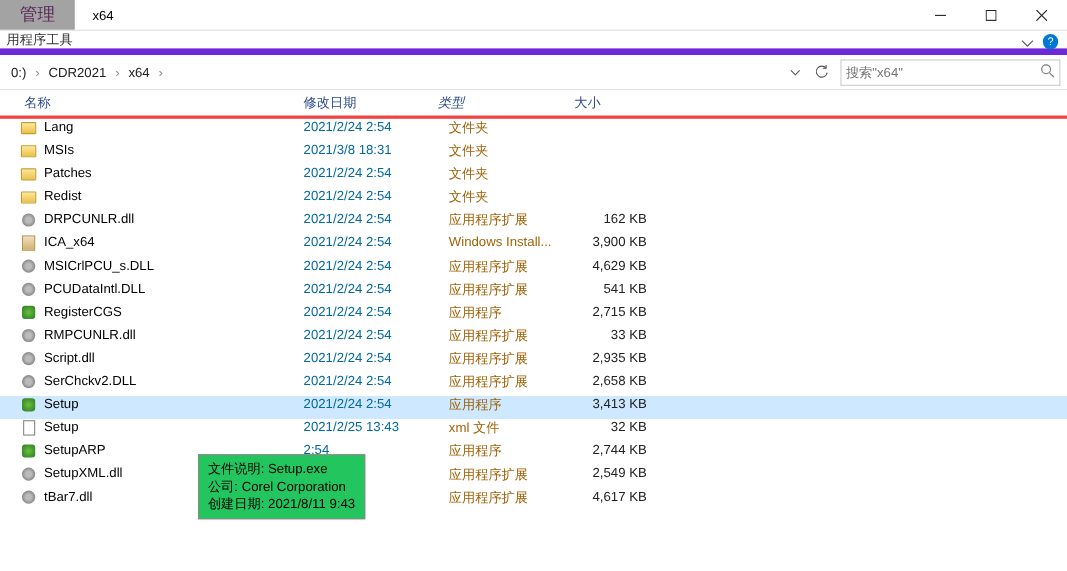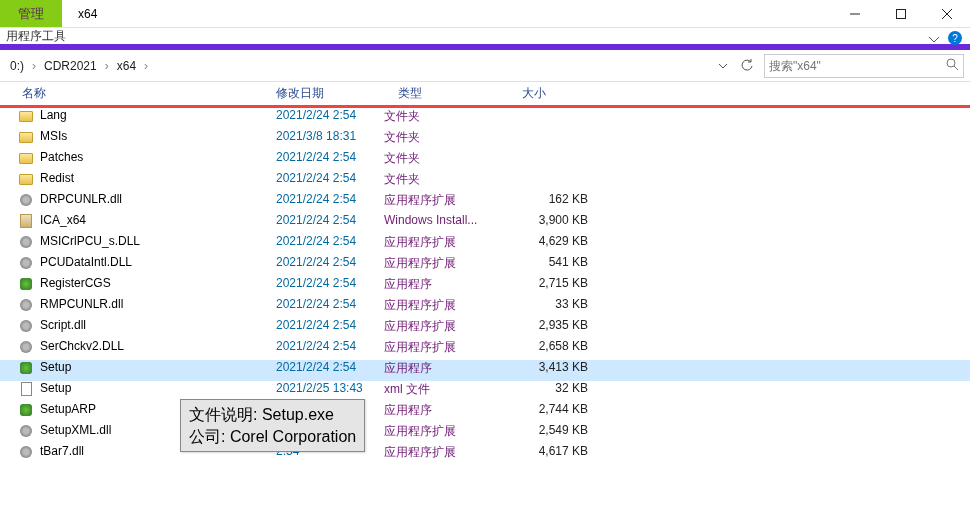--- a/index.html
+++ b/index.html
@@ -1,20 +1,20 @@
 <!DOCTYPE html>
 <html><head>
 <meta charset="utf-8">
 <style>
   * { box-sizing: border-box; margin: 0; padding: 0; font-family: "Segoe UI", "Microsoft YaHei", sans-serif; }
   body { background: #fff; color: #000; font-size: 12px; width: 970px; height: 519px; overflow: hidden; position: relative; }
 
   .titlebar { height: 28px; display: flex; align-items: center; position: relative; border-bottom: 1px solid #e0e0e0; }
   .titlebar .left { display: flex; align-items: stretch; height: 100%; }
-  .tab-pink { background: #84cc16; padding: 0 18px; display: flex; align-items: center; color: #5a2a5a; font-size: 13px; }
+  .tab-pink { background: #a3a3a3; padding: 0 18px; display: flex; align-items: center; color: #5a2a5a; font-size: 16px; }
   .tab-title { padding: 0 16px; display: flex; align-items: center; font-size: 12px; }
   .winbtns { position: absolute; right: 0; top: 0; display: flex; height: 100%; }
   .winbtn { width: 46px; display: flex; align-items: center; justify-content: center; font-size: 11px; font-family: "Segoe MDL2 Assets", sans-serif; }
   .winbtn svg { stroke: #222; stroke-width: 1; fill: none; }
 
   .ribbon { height: 22px; display: flex; align-items: center; padding-left: 6px; font-size: 12px; color: #333; position: relative; border-bottom: 6px solid #6d28d9; }
   .ribbon .chev { position: absolute; right: 30px; top: 4px; color: #555; }
   .ribbon .help { position: absolute; right: 8px; top: 3px; width: 14px; height: 14px; border-radius: 50%; background: #0078d7; color: #fff; display: flex; align-items: center; justify-content: center; font-size: 10px; }
 
   .addrbar { height: 32px; display: flex; align-items: center; border-bottom: 1px solid #e0e0e0; }
@@ -24,39 +24,39 @@
   .addr-controls { display: flex; align-items: center; gap: 2px; padding-right: 6px; }
   .addr-ico { width: 22px; height: 22px; display: flex; align-items: center; justify-content: center; color: #555; }
   .searchbox { display: flex; align-items: center; width: 200px; height: 24px; border: 1px solid #ccc; margin-right: 6px; padding: 0 4px; }
   .searchbox input { flex: 1; border: none; outline: none; font-size: 12px; color: #888; background: transparent; }
   .searchbox .sicon { color: #777; }
 
   .colhead { height: 26px; display: flex; align-items: center; padding-left: 14px; color: #2a4a8f; font-size: 12px; border-bottom: 3px solid #ef4444; position: relative; }
   .colhead .col { position: absolute; }
   .c-name { left: 22px; }
   .c-date { left: 276px; }
-  .c-type { left: 398px; }
+  .c-type { left: 398px; font-style: italic; }
   .c-size { left: 522px; }
 
   .filelist { position: relative; }
   .row { height: 21px; display: flex; align-items: flex-start; position: relative; padding-left: 18px; }
   .row.selected { background: #cde8ff; }
   .ico { width: 16px; height: 16px; margin-right: 6px; display: inline-flex; align-items: center; justify-content: center; }
   .fname { position: absolute; left: 40px; }
   .fdate { position: absolute; left: 276px; color: #0369a1; }
-  .ftype { position: absolute; left: 384px; color: #701a75; }
+  .ftype { position: absolute; left: 408px; color: #a16207; }
   .fsize { position: absolute; left: 522px; width: 66px; text-align: right; color: #222; }
 
   .folder-ico { width: 14px; height: 11px; background: linear-gradient(#ffe69a,#eac24a); border: 1px solid #bfa030; border-radius: 1px; }
   .gear-ico { width: 12px; height: 12px; border-radius: 50%; background: radial-gradient(circle,#bbb 30%,#888 70%); }
   .msi-ico { width: 12px; height: 14px; background: linear-gradient(#f0e0c0,#d0b070); border: 1px solid #b89850; position: relative; }
   .green-ico { width: 12px; height: 12px; background: radial-gradient(circle,#6abf3f,#2a7a1f); border-radius: 3px; }
   .xml-ico { width: 11px; height: 14px; background: #fff; border: 1px solid #888; position: relative; }
 
-  .tooltip { position: absolute; left: 180px; top: 399px; background: #e5e5e5; border: 1px solid #888; padding: 4px 8px; font-size: 16px; line-height: 1.35em; z-index: 50; box-shadow: 1px 1px 2px rgba(0,0,0,0.15); }
+  .tooltip { position: absolute; left: 180px; top: 413px; background: #22c55e; border: 1px solid #888; padding: 4px 8px; font-size: 12px; line-height: 1.35em; z-index: 50; box-shadow: 1px 1px 2px rgba(0,0,0,0.15); }
 </style>
 </head>
 <body>
 
 <div class="titlebar">
   <div class="left">
     <div class="tab-pink">管理</div>
     <div class="tab-title">x64</div>
   </div>
   <div class="winbtns">
@@ -281,13 +281,14 @@
       <span class="fname">tBar7.dll</span>
       <span class="fdate">2:54</span>
       <span class="ftype">应用程序扩展</span>
       <span class="fsize">4,617 KB</span>
     </div>
   </div>
 
 <div class="tooltip">
   <div>文件说明: Setup.exe</div>
   <div>公司: Corel Corporation</div>
+  <div>创建日期: 2021/8/11 9:43</div>
 </div>
 
 </body></html>

